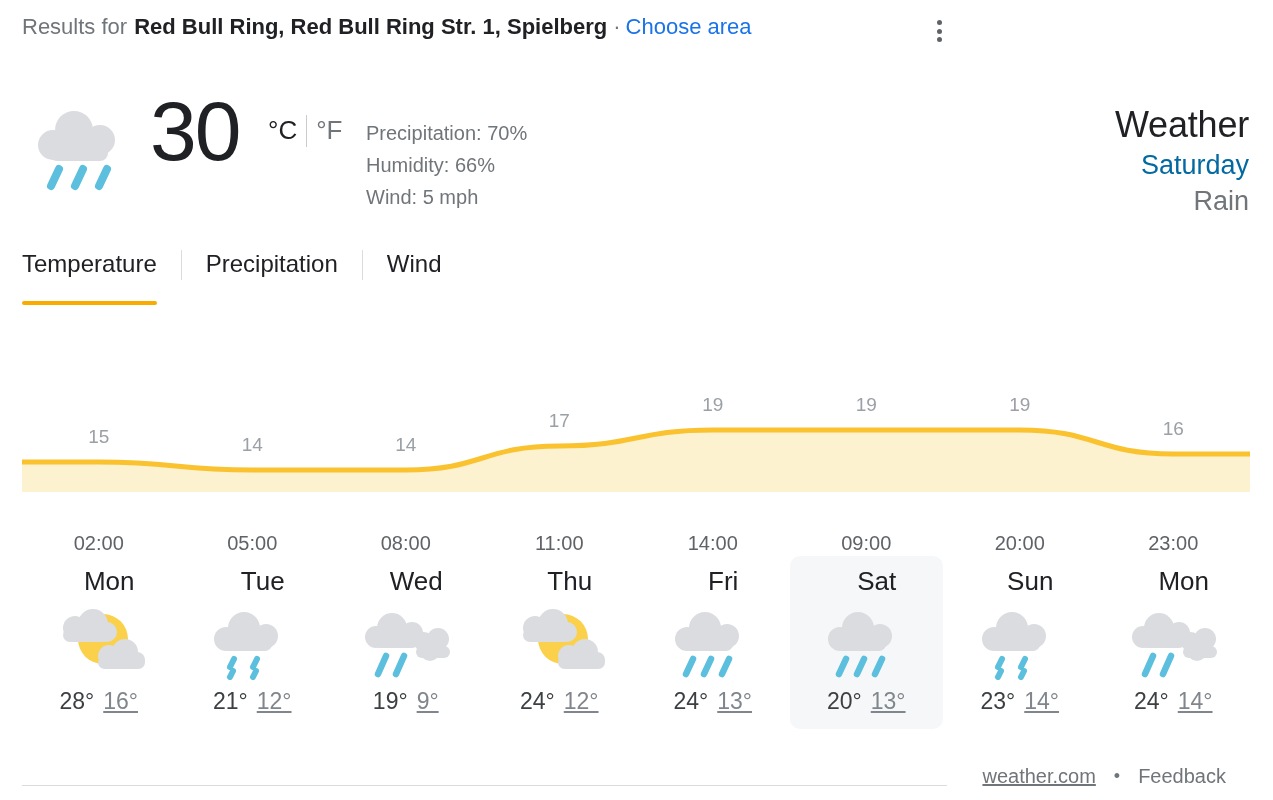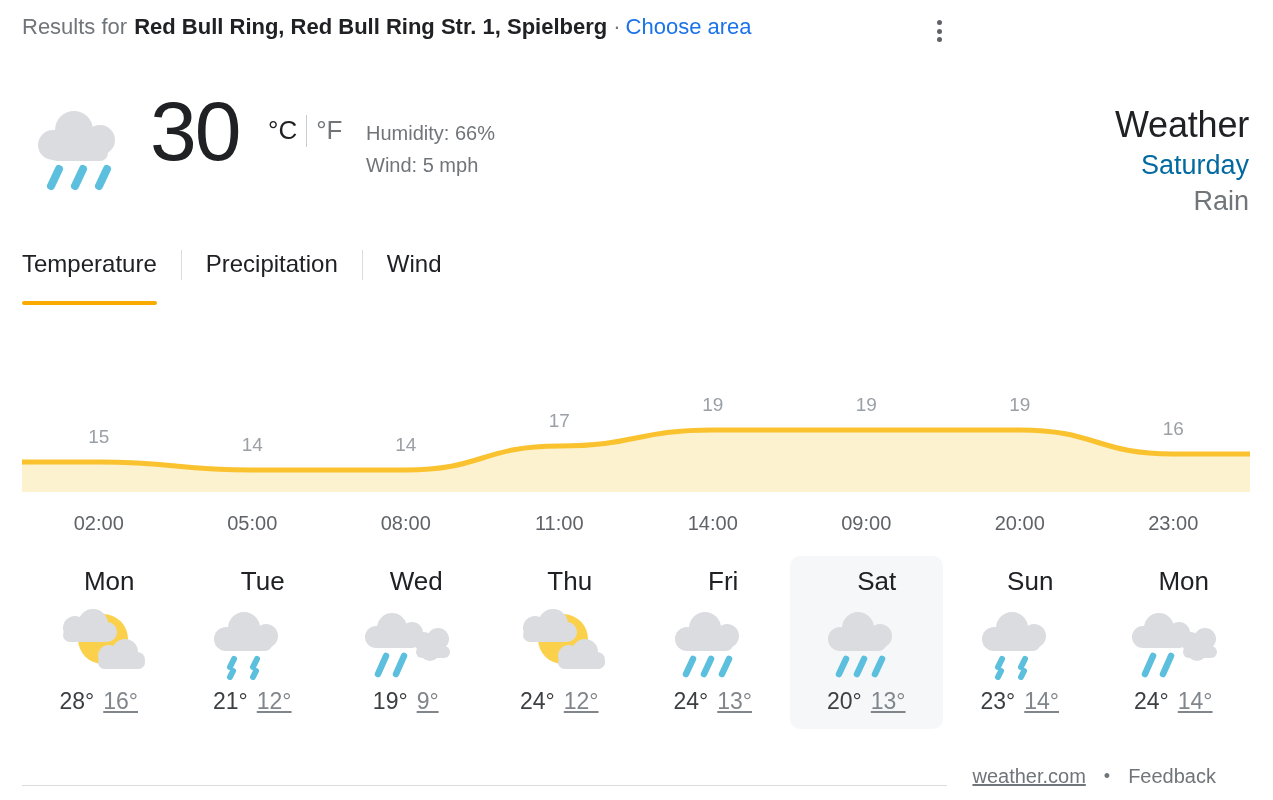--- a/index.html
+++ b/index.html
@@ -63,41 +63,41 @@
 
   
   .chart { position: absolute; left: 22px; top: 380px; width: 1228px; height: 112px; }
   .chart svg { display: block; width: 1228px; height: 112px; }
   .chart-label {
     position: absolute; font-size: 19px; color: #9aa0a6; transform: translateX(-50%);
     white-space: nowrap;
   }
 
   
-  .hours { position: absolute; left: 22px; top: 512px; width: 1228px; display: flex; }
+  .hours { position: absolute; left: 22px; top: 532px; width: 1228px; display: flex; }
   .hour-cell { flex: 1; text-align: center; font-size: 20px; color: #5f6368; }
 
   
   .days { position: absolute; left: 22px; top: 556px; width: 1228px; display: flex; }
   .day-cell {
     flex: 1; display: flex; flex-direction: column; align-items: center;
     padding: 8px 0 14px 0; border-radius: 10px; cursor: pointer;
   }
   .day-cell.selected { background: #f6f7f8; }
   .day-name { font-size: 26px; color: #202124; line-height: 34px; margin-left: 21px; }
   .day-icon { width: 92px; height: 74px; margin-top: 8px; }
   .day-temps { margin-top: 8px; font-size: 23px; white-space: nowrap; }
   .t-high { color: #3c4043; }
   .t-low { color: #80868b; margin-left: 9px; text-decoration: underline; }
 
   
   .footer { position: absolute; left: 22px; right: 22px; top: 775px; height: 24px; }
   .foot-rule { position: absolute; left: 0; top: 10px; width: 925px; height: 1px; background: #dadce0; }
   .foot-links {
-    position: absolute; right: 10px; top: -10px;
+    position: absolute; right: 0; top: -10px;
     display: flex; align-items: center; gap: 0; font-size: 20px; color: #70757a;
   }
   .foot-link { color: #70757a; text-decoration: underline; cursor: pointer; }
   .foot-dot { margin: 0 18px; color: #70757a; font-size: 18px; }
   .foot-feedback { color: #70757a; cursor: pointer; }
 </style>
 </head>
 <body>
 
 <div id="page">
@@ -132,20 +132,21 @@
 
     <div class="temp-num">30</div>
 
     <div class="units">
       <span class="unit-c">°C</span>
       <span class="unit-bar"></span>
       <span class="unit-f">°F</span>
     </div>
 
     <div class="cur-details">
+      <div>Precipitation: 70%</div>
       <div>Humidity: 66%</div>
       <div>Wind: 5 mph</div>
     </div>
 
     <div class="wx-right">
       <div class="wx-title">Weather</div>
       <div class="wx-day">Saturday</div>
       <div class="wx-cond">Rain</div>
     </div>
   </div>

